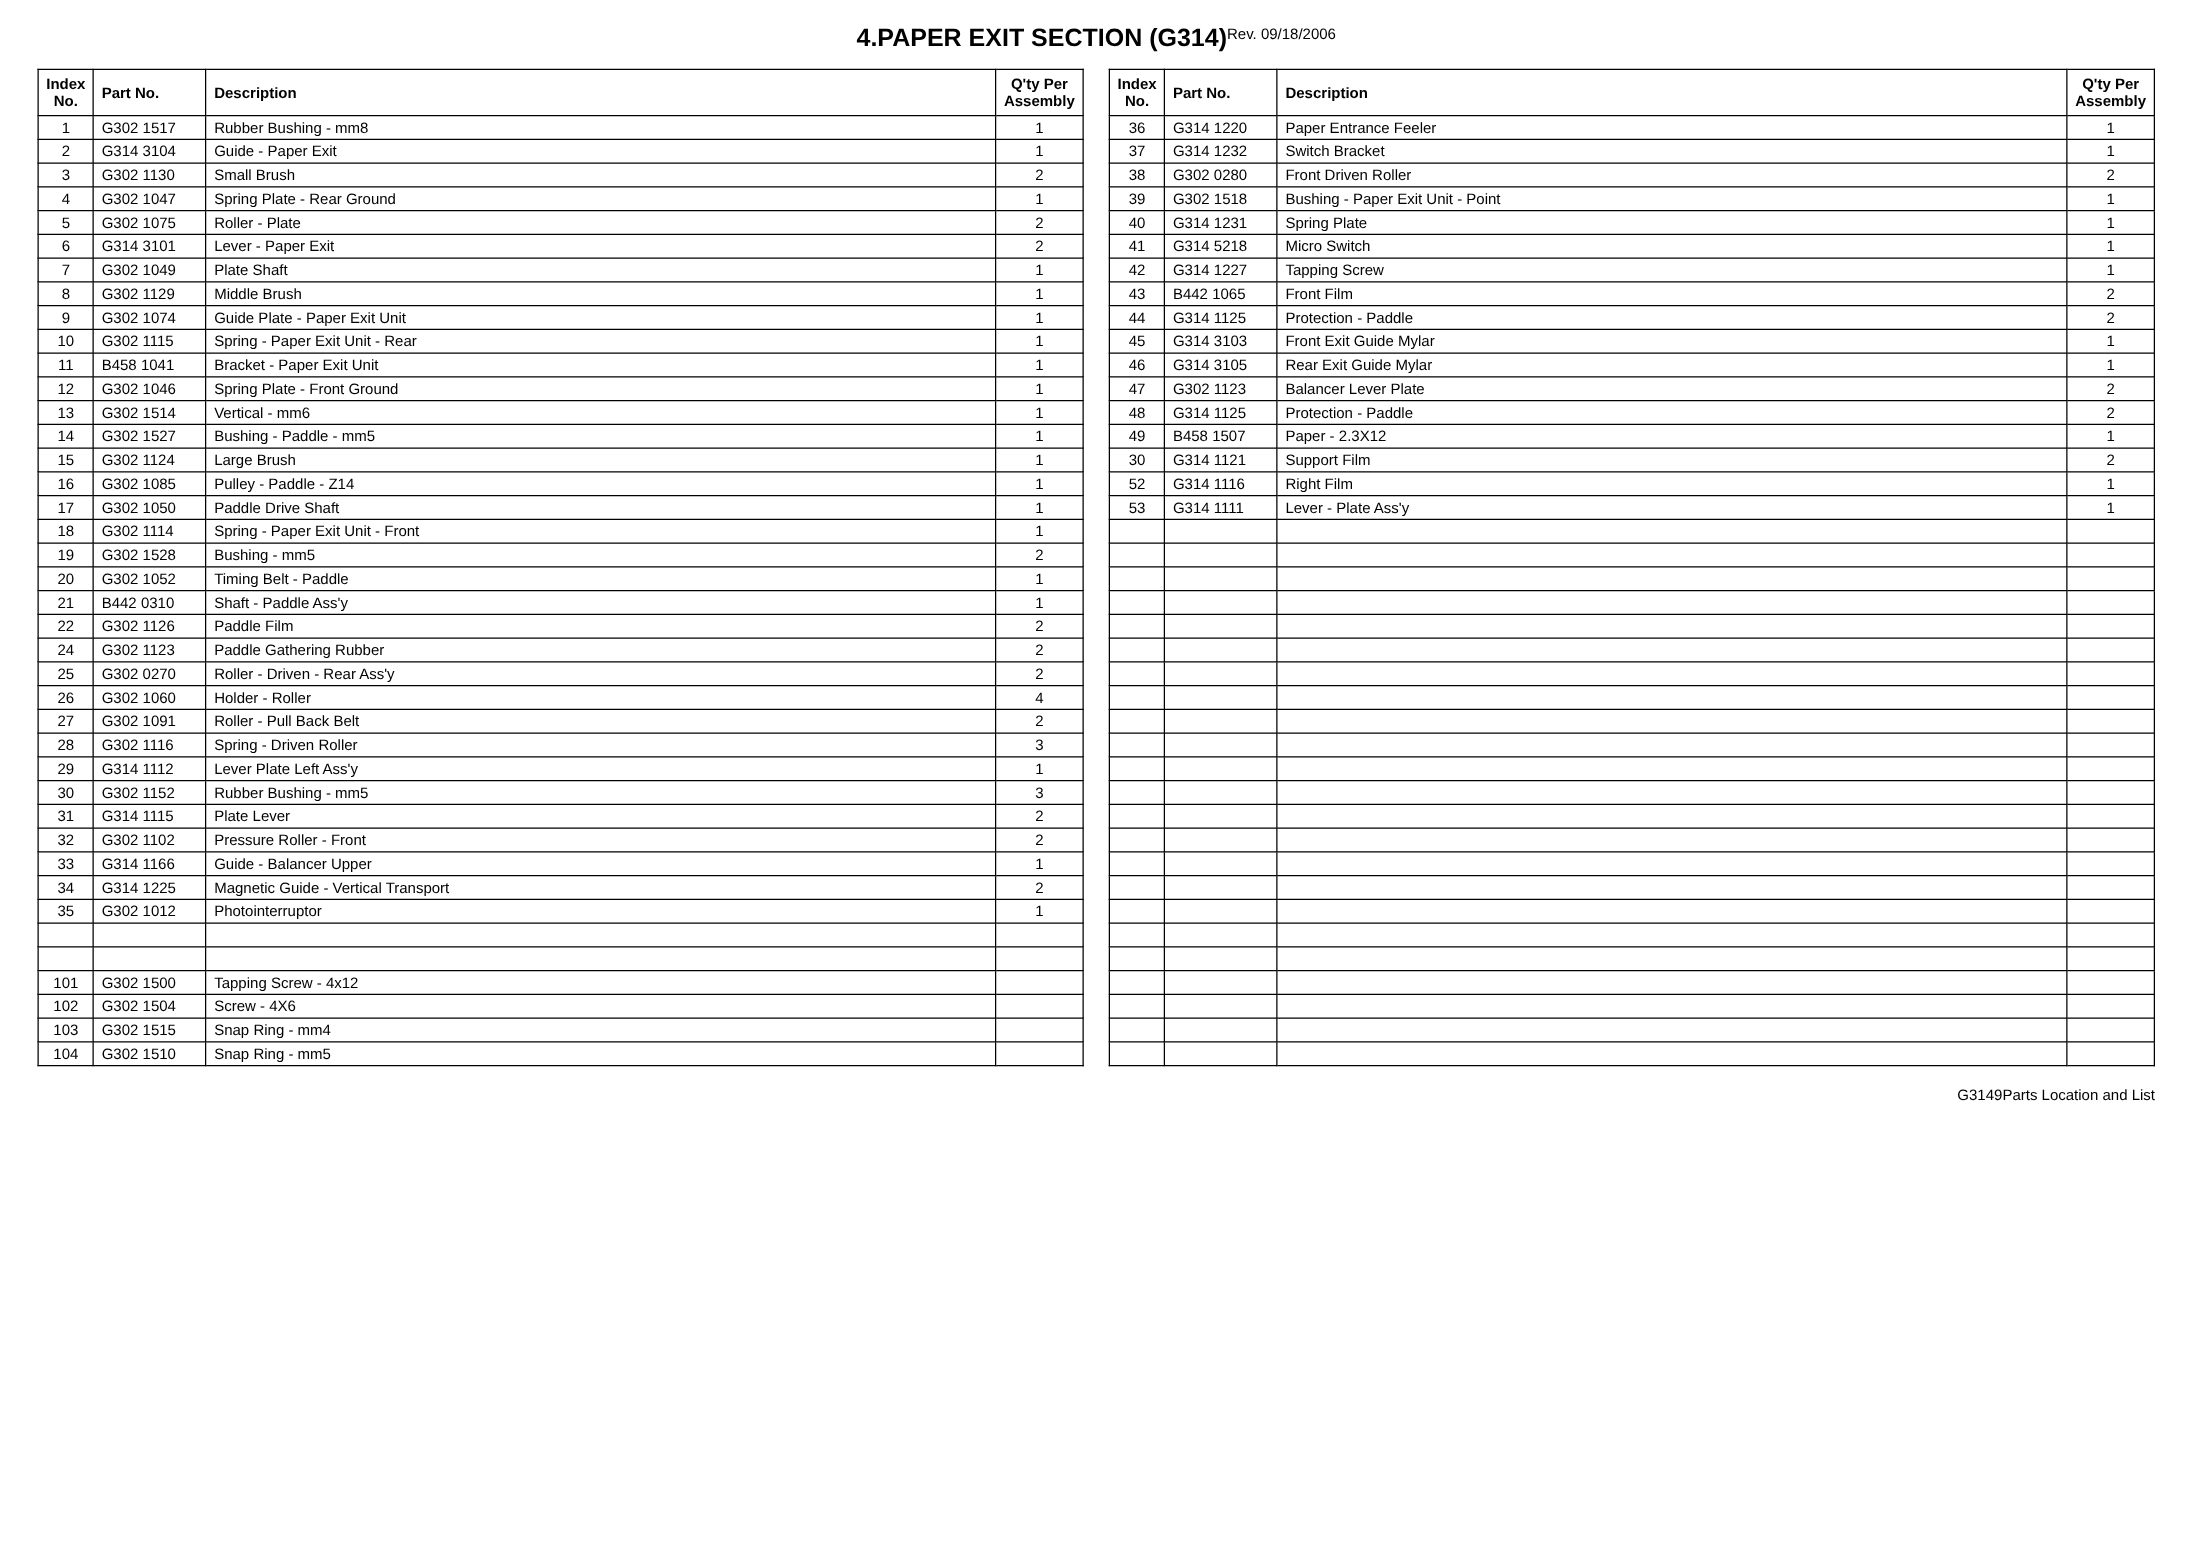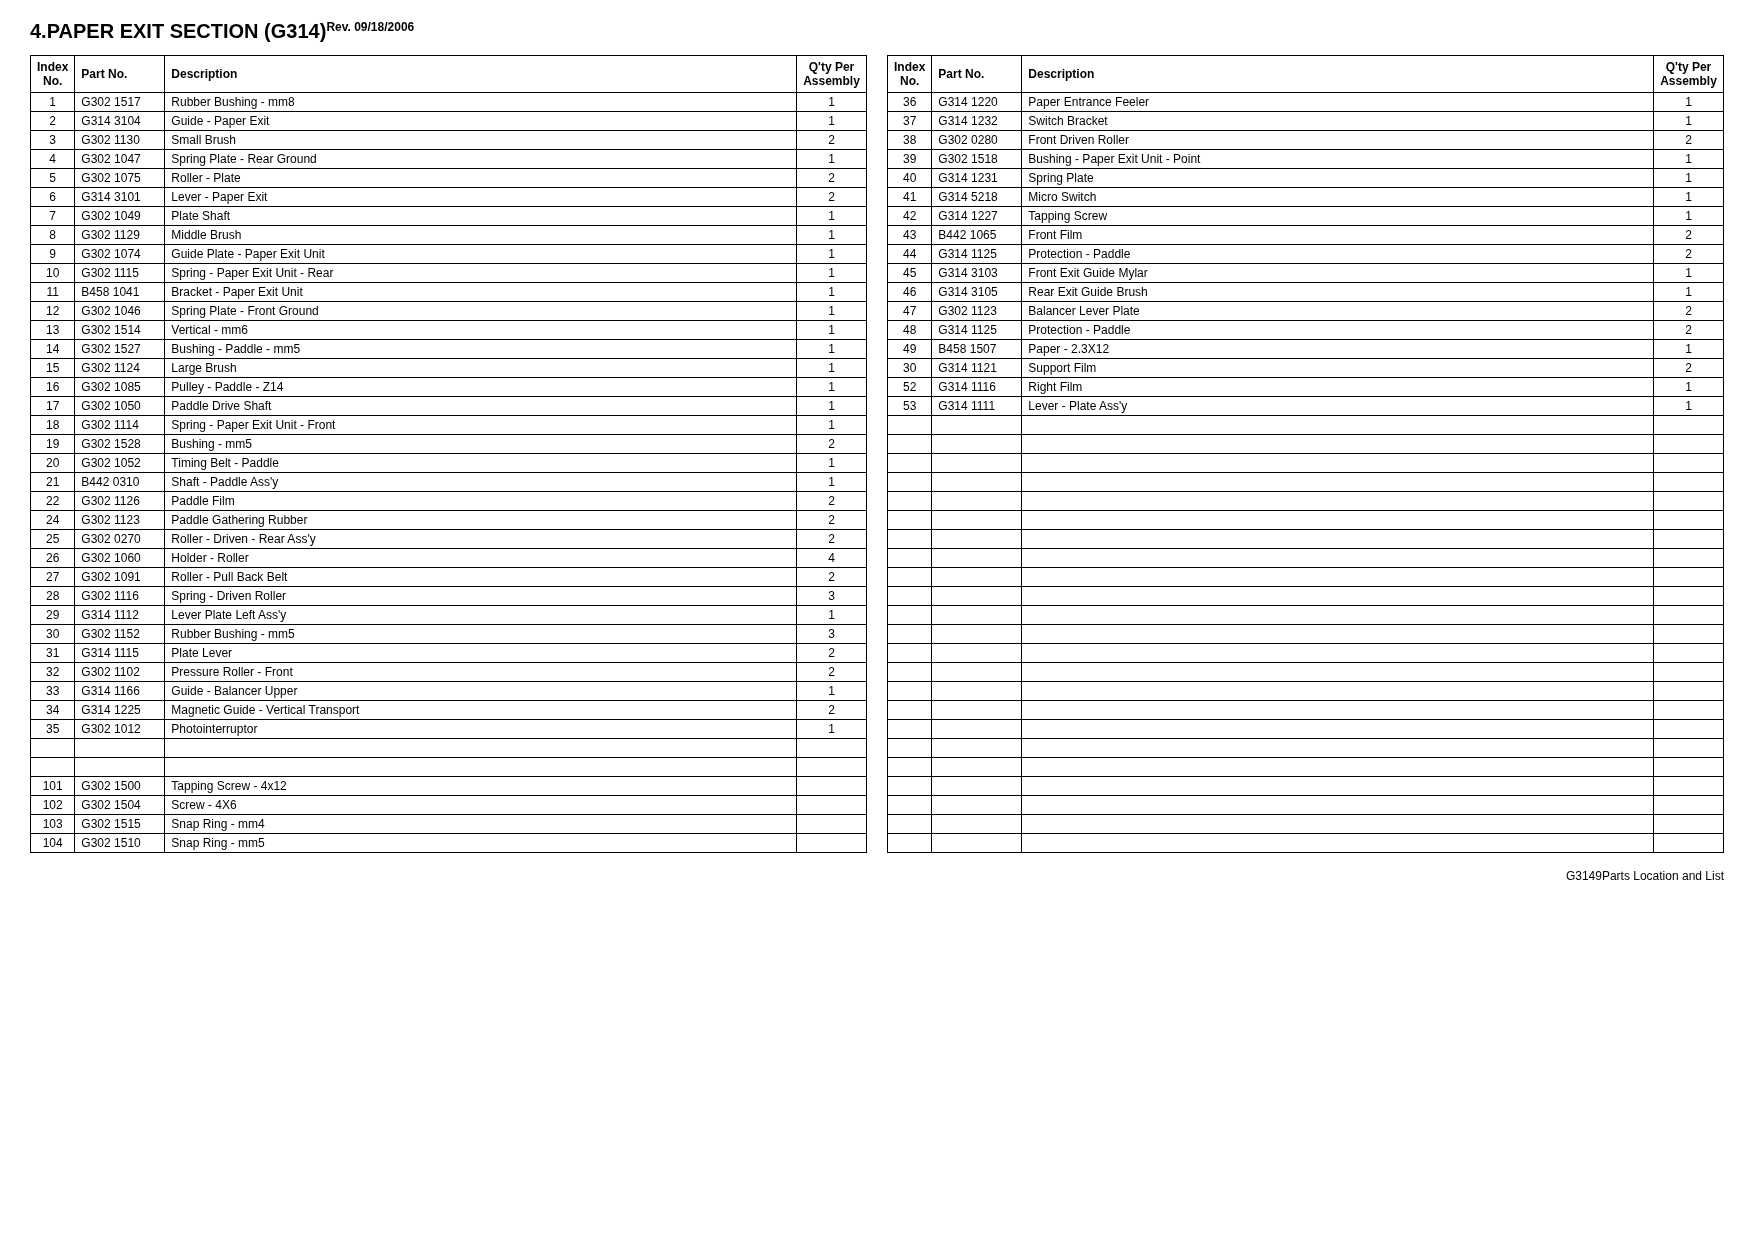--- a/index.html
+++ b/index.html
@@ -7,31 +7,31 @@
       font-family: Arial, sans-serif;
       font-size: 12px;
       background: #fff;
       color: #000;
       padding: 20px 30px;
       width: 1754px;
       min-height: 1240px;
     }
     .page-header {
       display: flex;
-      justify-content: flex-start;
+      justify-content: center;
       align-items: flex-start;
       margin-bottom: 12px;
     }
     .page-title {
       font-size: 20px;
       font-weight: bold;
     }
     .rev-text {
       font-size: 12px;
-      font-weight: bold;
+      font-weight: normal;
     }
     .tables-container {
       display: flex;
       gap: 0;
     }
     .left-table, .right-table {
       flex: 1;
     }
     table {
       width: 100%;
@@ -395,21 +395,21 @@
     </tr>
           <tr>
       <td class="col-index">45</td>
       <td class="col-part">G314 3103</td>
       <td class="col-desc">Front Exit Guide Mylar</td>
       <td class="col-qty">1</td>
     </tr>
           <tr>
       <td class="col-index">46</td>
       <td class="col-part">G314 3105</td>
-      <td class="col-desc">Rear Exit Guide Brush</td>
+      <td class="col-desc">Rear Exit Guide Mylar</td>
       <td class="col-qty">1</td>
     </tr>
           <tr>
       <td class="col-index">47</td>
       <td class="col-part">G302 1123</td>
       <td class="col-desc">Balancer Lever Plate</td>
       <td class="col-qty">2</td>
     </tr>
           <tr>
       <td class="col-index">48</td>

